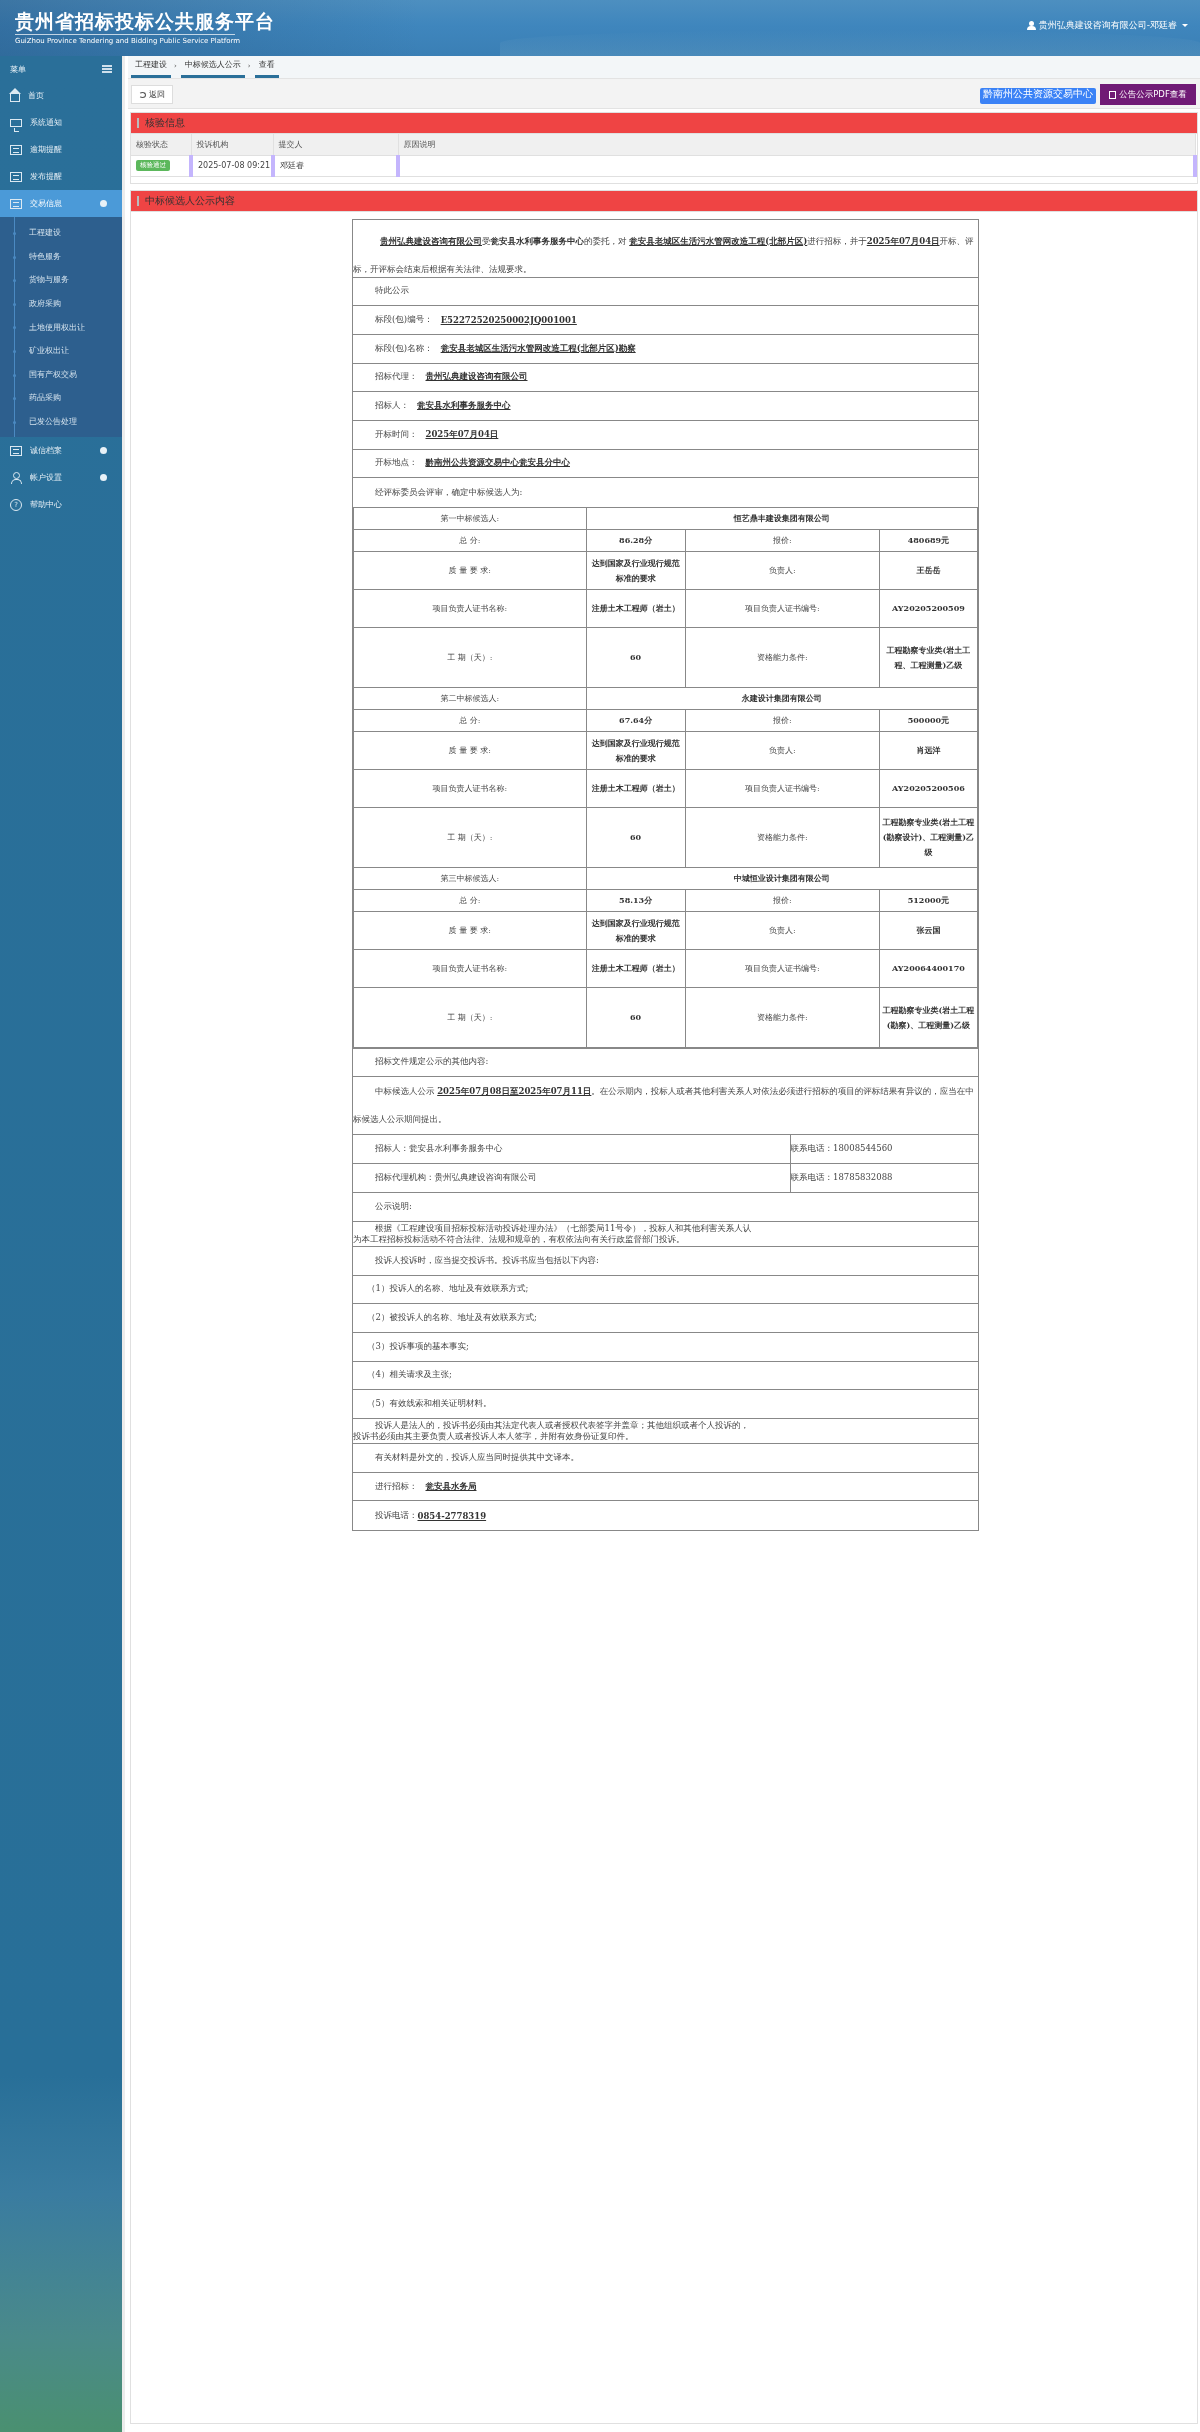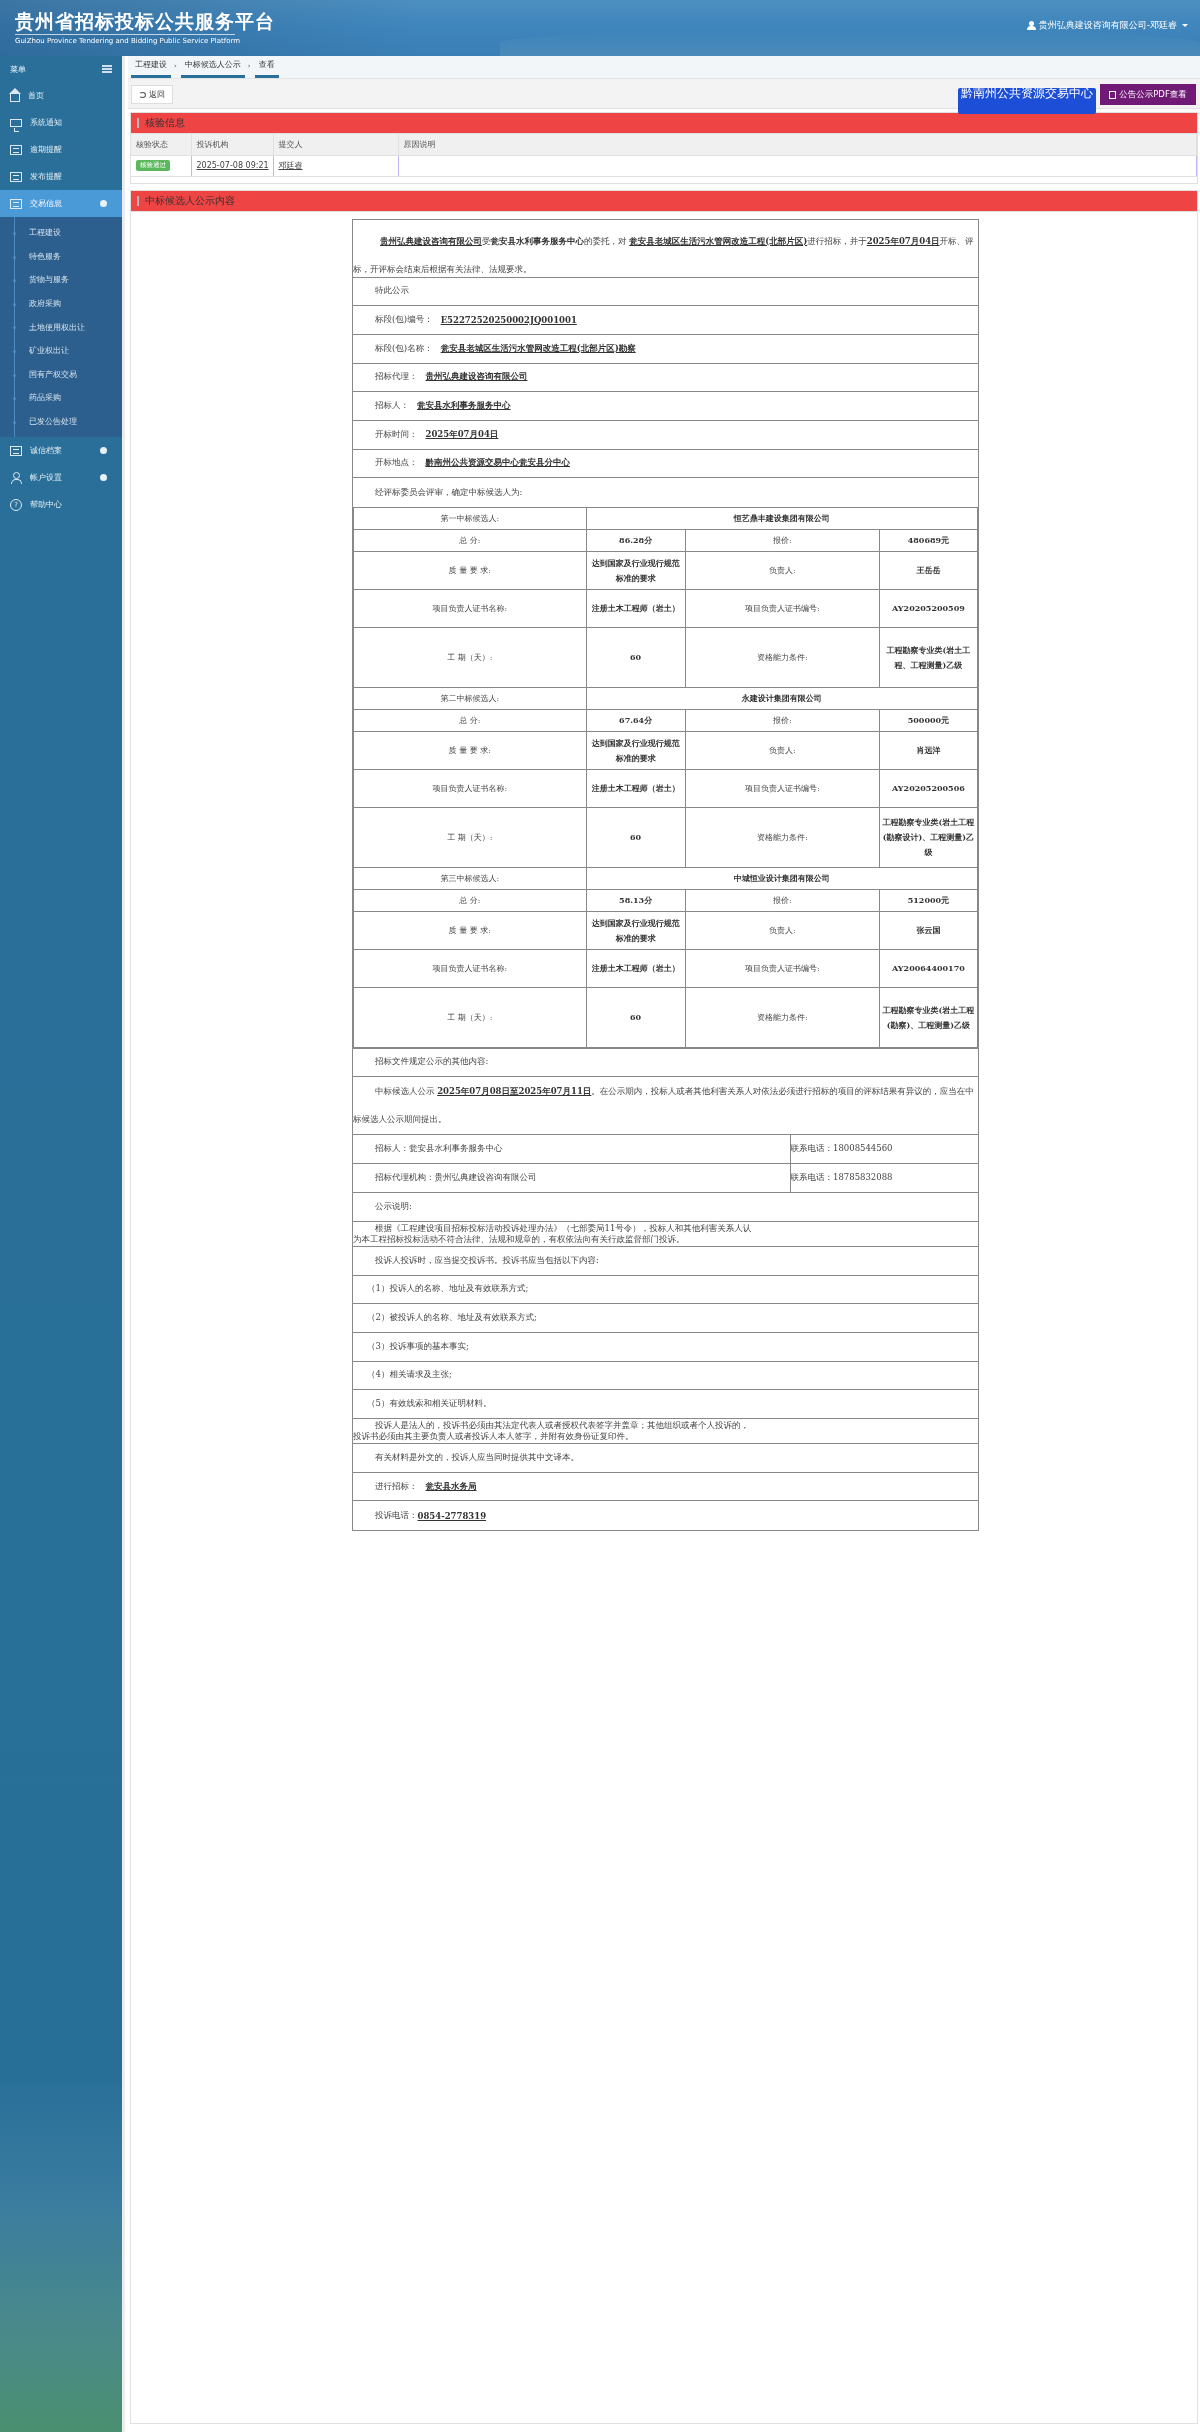--- a/index.html
+++ b/index.html
@@ -48,30 +48,30 @@
   .sub-item::before { content: ""; position: absolute; left: 13px; top: 11px; width: 3px; height: 3px; border-radius: 50%; background: #4b8ac2; }
 
   
   .main { position: absolute; left: 128px; top: 56px; width: 1072px; height: 2376px; background: #fff; }
   .breadcrumb { height: 23px; background: #f3f6f8; display: flex; align-items: flex-end; padding-left: 3px; border-bottom: 1px solid #e3e3e3; }
   .crumb { font-size: 8px; color: #333; padding: 0 4px 5px; border-bottom: 3px solid #2a6f99; margin-right: 3px; display: flex; align-items: center; }
   .crumb-sep { font-size: 7px; color: #555; padding: 0 4px 8px 0; }
   .toolbar { height: 30px; background: #f3f3f3; position: relative; border-bottom: 1px solid #e3e3e3; }
   .back-btn { position: absolute; left: 3px; top: 6px; height: 19px; padding: 0 7px; background: #fff; border: 1px solid #ddd; font-size: 8px; display: flex; align-items: center; gap: 3px; color: #333; }
   .back-icon { width: 7px; height: 6px; border: 1px solid #555; border-radius: 50%; border-left-color: transparent; }
-  .center-tag { position: absolute; right: 104px; top: 9px; height: 26px; padding: 0 3px; background: #1d4ed8; color: #fff; font-size: 12px; line-height: 11px; border-radius: 2px; }
+  .center-tag { position: absolute; right: 104px; top: 9px; height: 16px; padding: 0 3px; background: #3b82f6; color: #fff; font-size: 10px; line-height: 11px; border-radius: 2px; }
   .pdf-btn { position: absolute; right: 4px; top: 5px; height: 21px; width: 96px; background: #701a75; color: #fff; font-size: 8.5px; display: flex; align-items: center; justify-content: center; gap: 3px; margin-left: 20px; }
   .pdf-icon { width: 7px; height: 8px; border: 1px solid #fff; position: relative; }
 
   .panel { margin: 3px 2px 0 2px; border: 1px solid #e0e0e0; }
   .panel-title { height: 21px; background: #ef4444; display: flex; align-items: center; padding-left: 6px; font-size: 10px; color: #333; border-bottom: 1px solid #e0e0e0; }
   .panel-title .bar { width: 2px; height: 10px; background: #bbb; margin-right: 6px; }
   .v-table { width: 100%; border-collapse: collapse; font-size: 8px; }
   .v-table th { height: 21px; background: #f0f0f0; font-weight: normal; text-align: left; padding-left: 5px; border-right: 1px solid #e0e0e0; border-bottom: 1px solid #e0e0e0; color: #555; }
-  .v-table td { height: 21px; padding-left: 5px; border-right: 1px solid #c4b5fd; border-bottom: 1px solid #e0e0e0; color: #444; text-decoration: underline; }
+  .v-table td { height: 21px; padding-left: 5px; border-right: 4px solid #c4b5fd; border-bottom: 1px solid #e0e0e0; color: #444; }
   .badge-ok { display: inline-block; background: #5cb85c; color: #fff; font-size: 6.5px; padding: 1px 4px; border-radius: 2px; }
   .panel-spacer { height: 6px; }
 
   
   .doc-wrap { padding-top: 7px; }
   .doc { width: 627px; margin-left: 221px; border: 1.5px solid #888; font-family: "DejaVu Serif", "Liberation Serif", serif; color: #444; font-size: 8.5px; }
   .doc-row { border-bottom: 1.5px solid #888; padding-left: 22px; display: flex; align-items: center; }
   .doc-row.h27 { height: 28.7px; }
   .doc-row.intro { display: block; padding: 7px 0 0 0; line-height: 28px; height: 58px; text-indent: 27px; }
   .u { text-decoration: underline; font-weight: bold; color: #333; }

